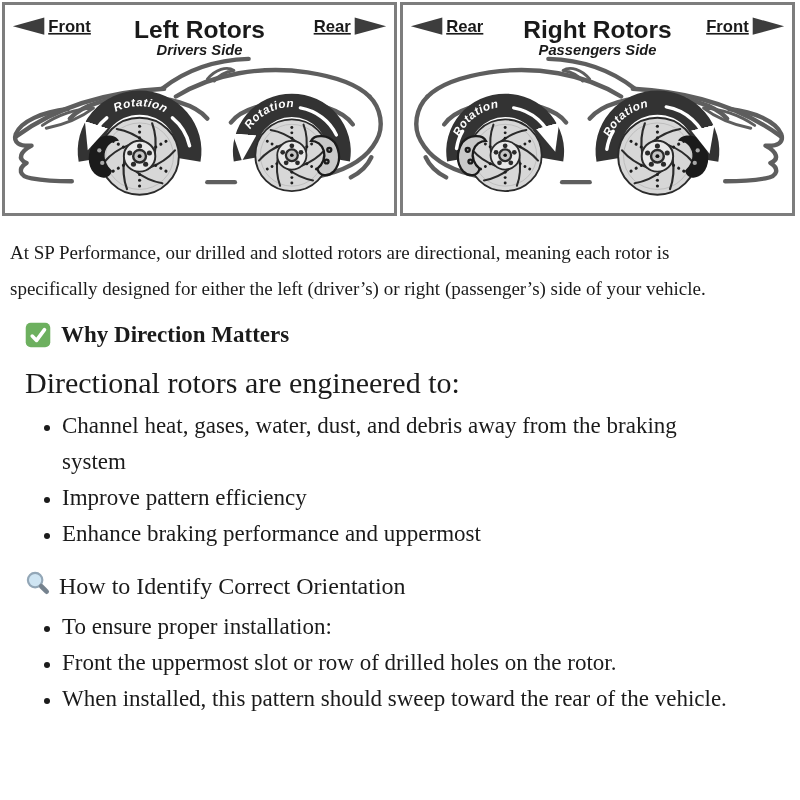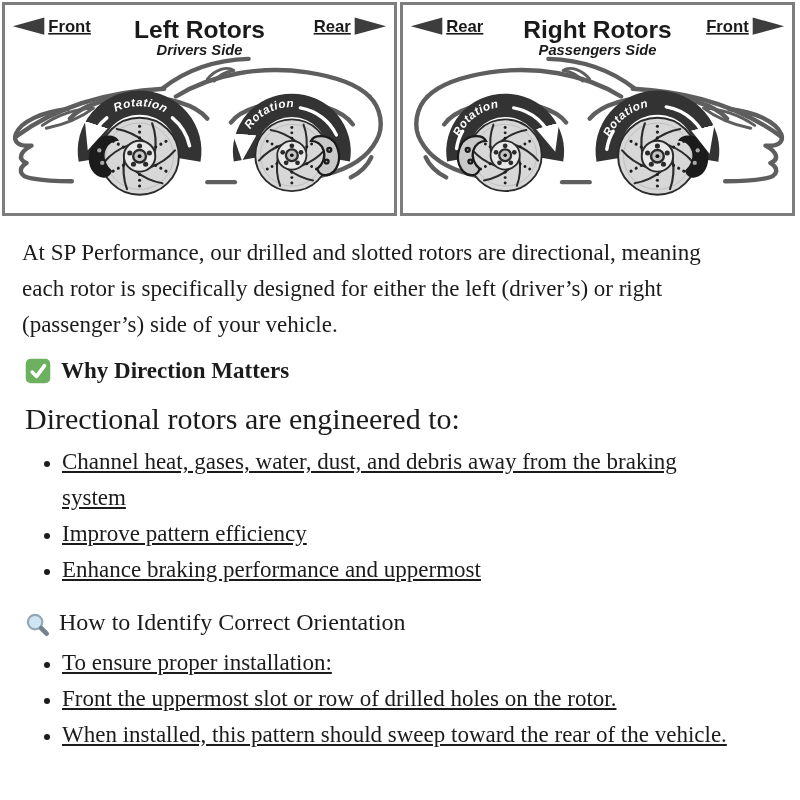--- a/index.html
+++ b/index.html
@@ -14,33 +14,33 @@
     border:3px solid #7d7d7d; background:#fff;
   }
   .panel svg { width:100%; height:100%; display:block; }
   svg text { font-family:"Liberation Sans", sans-serif; }
   .ptitle   { font-size:25px; font-weight:bold; fill:#1a1a1a; }
   .psub     { font-size:15px; font-weight:bold; font-style:italic; fill:#1a1a1a; }
   .plabel   { font-size:17px; font-weight:bold; fill:#1a1a1a; text-decoration:underline; }
   .rot-label{ font-size:12px; font-weight:bold; font-style:italic; fill:#ffffff; letter-spacing:0.5px; }
   .arcline  { fill:none; stroke:#ffffff; stroke-width:3.5; stroke-linecap:round; }
   
-  .intro { font-size:23px; line-height:36px; margin:17px 22px 0; max-width:705px; }
+  .intro { font-size:19px; line-height:36px; margin:17px 10px 0; max-width:705px; }
   .h-why {
     display:flex; align-items:center; gap:10px; margin:13px 25px 0;
     font-size:23px; font-weight:bold; line-height:30px;
   }
   .h-how {
-    display:flex; align-items:flex-end; gap:8px; margin:18px 25px 0;
+    display:flex; align-items:flex-start; gap:8px; margin:18px 25px 0;
     font-size:24px; font-weight:normal; line-height:32px;
   }
   .lead { font-size:30px; line-height:36px; margin:15px 25px 0; }
   ul.blist {
     font-size:23px; line-height:36px; margin:7px 36px 0 25px;
-    padding-left:37px; max-width:665px; list-style:disc;text-decoration:underline;
+    padding-left:37px; max-width:665px; list-style:disc;
   }
   ul.blist li::marker { color:#1b1b1b; font-size:19px; }
   .emoji { flex:0 0 auto; display:block; }
 </style>
 </head>
 <body>
 
 <div class="diagram">
 
   <div class="panel">

